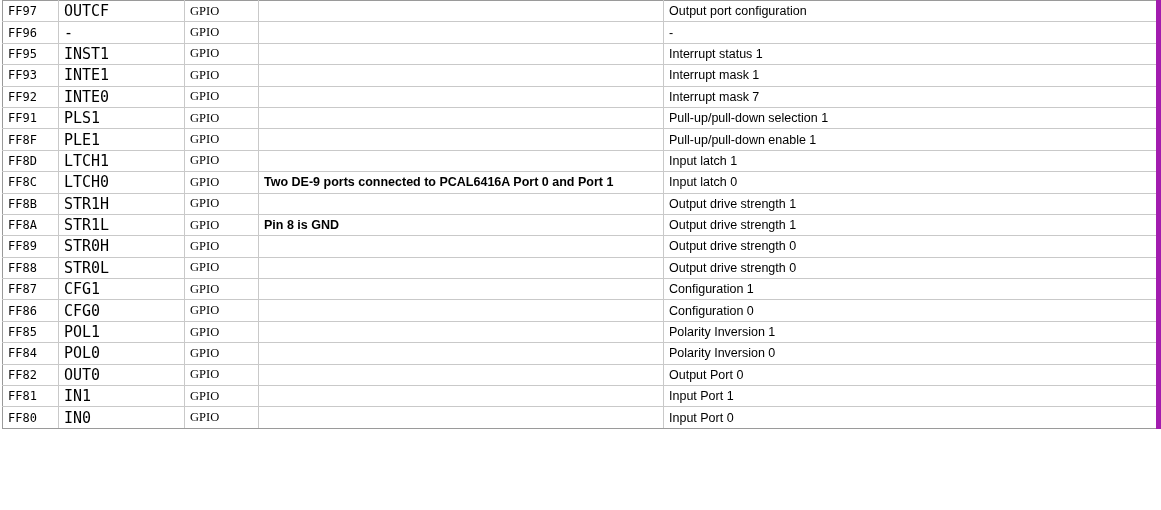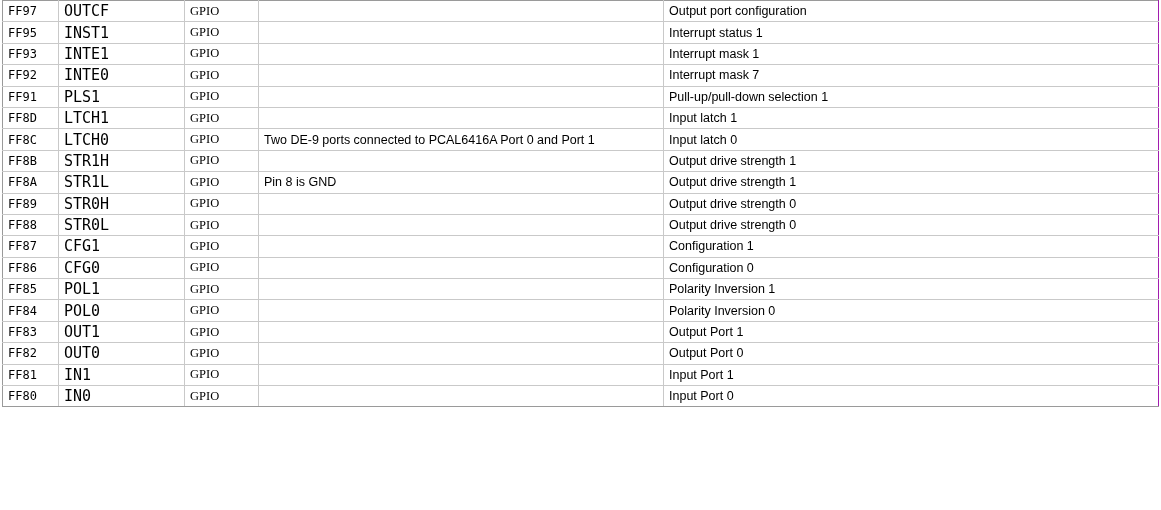--- a/index.html
+++ b/index.html
@@ -55,41 +55,42 @@
     font-size: 12.5px;
     padding-left: 6px;
   }
   td.note {
     border-top: 1px solid transparent;
     border-bottom: 1px solid transparent;
     border-left: 1px solid #c9c9c9;
     border-right: 1px solid #c9c9c9;
     font-size: 12.5px;
     padding-left: 7px;
+    font-weight: bold;
   }
   td.note.blank {
     border-left: 1px solid #c9c9c9;
     border-right: 1px solid #c9c9c9;
   }
   td.desc {
     font-size: 12.5px;
     padding-left: 6px;
   }
   
   table.reg-table tr td:first-child {
     border-left: 1px solid #9a9a9a;
   }
   table.reg-table tr:first-child td {
     border-top: 1px solid #9a9a9a;
   }
   table.reg-table tr:last-child td {
     border-bottom: 1px solid #9a9a9a;
   }
   table.reg-table tr td:last-child {
-    border-right: 1px solid #a21caf;
+    border-right: 6px solid #a21caf;
   }
 </style>
 </head>
 <body>
 
 <div id="page">
   <table class="reg-table">
     <colgroup>
       <col class="c-addr">
       <col class="c-name">
@@ -99,20 +100,27 @@
     </colgroup>
     <tbody>
         <tr>
           <td class="addr">FF97</td>
           <td class="name">OUTCF</td>
           <td class="type">GPIO</td>
           <td class="note blank"></td>
           <td class="desc">Output port configuration</td>
         </tr>
         <tr>
+          <td class="addr">FF96</td>
+          <td class="name">-</td>
+          <td class="type">GPIO</td>
+          <td class="note blank"></td>
+          <td class="desc">-</td>
+        </tr>
+        <tr>
           <td class="addr">FF95</td>
           <td class="name">INST1</td>
           <td class="type">GPIO</td>
           <td class="note blank"></td>
           <td class="desc">Interrupt status 1</td>
         </tr>
         <tr>
           <td class="addr">FF93</td>
           <td class="name">INTE1</td>
           <td class="type">GPIO</td>
@@ -127,20 +135,27 @@
           <td class="desc">Interrupt mask 7</td>
         </tr>
         <tr>
           <td class="addr">FF91</td>
           <td class="name">PLS1</td>
           <td class="type">GPIO</td>
           <td class="note blank"></td>
           <td class="desc">Pull-up/pull-down selection 1</td>
         </tr>
         <tr>
+          <td class="addr">FF8F</td>
+          <td class="name">PLE1</td>
+          <td class="type">GPIO</td>
+          <td class="note blank"></td>
+          <td class="desc">Pull-up/pull-down enable 1</td>
+        </tr>
+        <tr>
           <td class="addr">FF8D</td>
           <td class="name">LTCH1</td>
           <td class="type">GPIO</td>
           <td class="note blank"></td>
           <td class="desc">Input latch 1</td>
         </tr>
         <tr>
           <td class="addr">FF8C</td>
           <td class="name">LTCH0</td>
           <td class="type">GPIO</td>
@@ -195,27 +210,20 @@
           <td class="type">GPIO</td>
           <td class="note blank"></td>
           <td class="desc">Polarity Inversion 1</td>
         </tr>
         <tr>
           <td class="addr">FF84</td>
           <td class="name">POL0</td>
           <td class="type">GPIO</td>
           <td class="note blank"></td>
           <td class="desc">Polarity Inversion 0</td>
-        </tr>
-        <tr>
-          <td class="addr">FF83</td>
-          <td class="name">OUT1</td>
-          <td class="type">GPIO</td>
-          <td class="note blank"></td>
-          <td class="desc">Output Port 1</td>
         </tr>
         <tr>
           <td class="addr">FF82</td>
           <td class="name">OUT0</td>
           <td class="type">GPIO</td>
           <td class="note blank"></td>
           <td class="desc">Output Port 0</td>
         </tr>
         <tr>
           <td class="addr">FF81</td>

